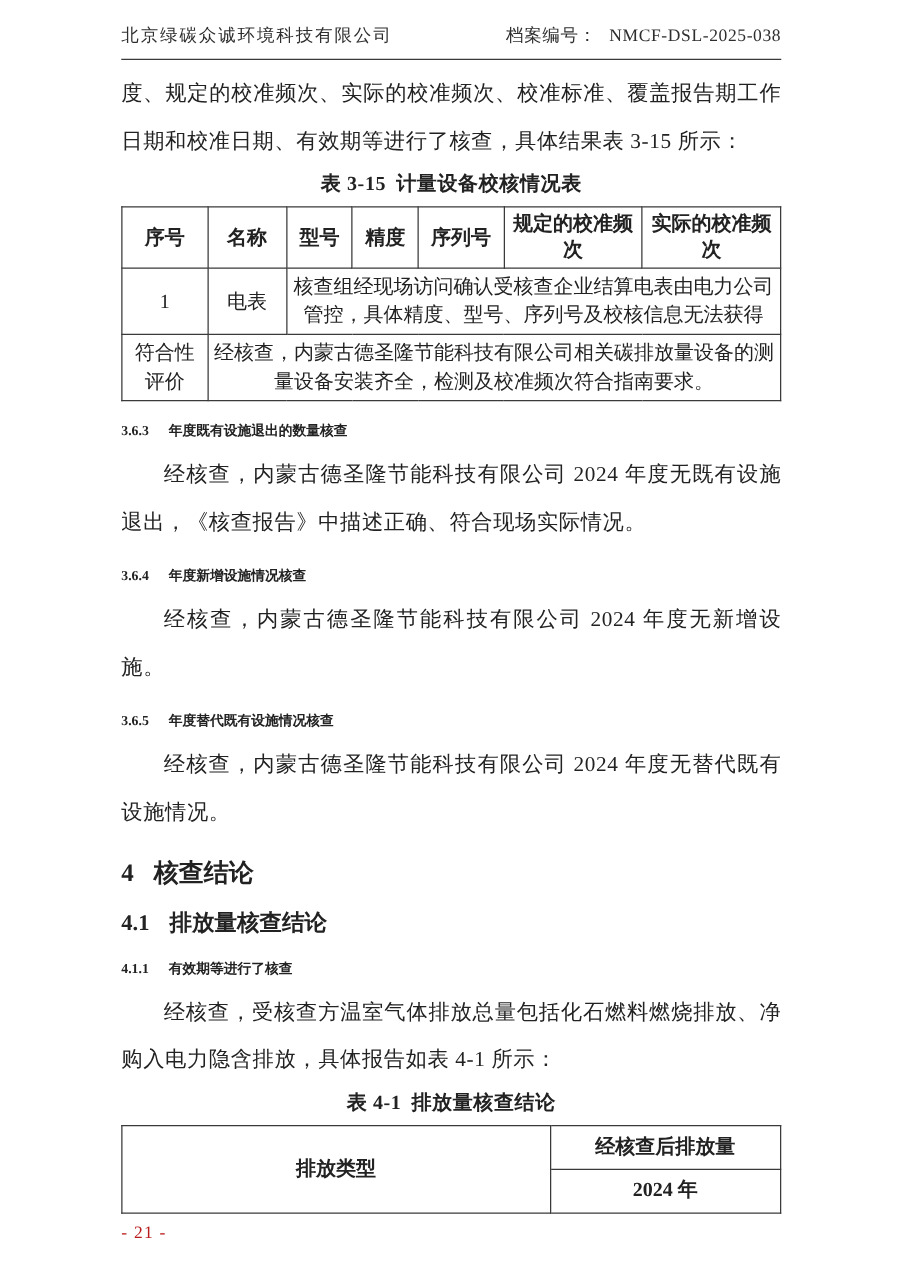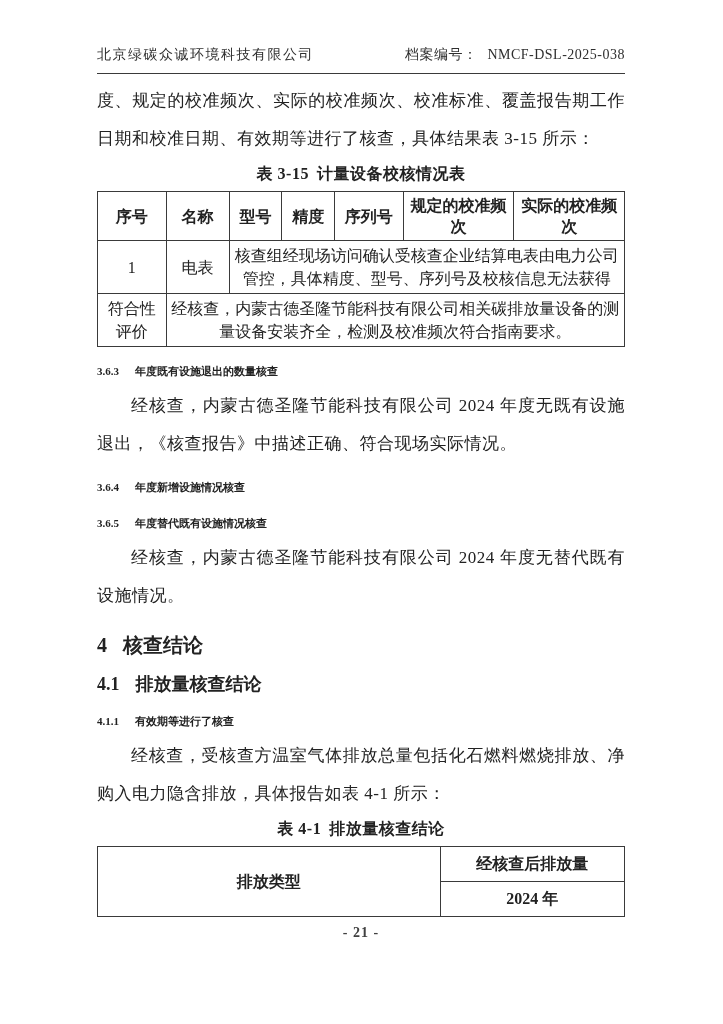--- a/index.html
+++ b/index.html
@@ -1,21 +1,21 @@
 <!DOCTYPE html>
 <html><head>
 <meta charset="utf-8">
 <style>
   * { margin: 0; padding: 0; box-sizing: border-box; }
   html, body { background: #ffffff; }
   body { width: 723px; height: 1024px; overflow: hidden; }
   .page {
     width: 723px; height: 1024px;
     background: #ffffff;
-    padding: 46px 98px 0 97px;
+    padding: 20px 98px 0 97px;
     font-family: "Liberation Serif", "DejaVu Serif", serif;
     color: #222222;
     position: relative;
   }
   
   .page-header {
     display: flex; justify-content: space-between; align-items: flex-end;
     border-bottom: 1px solid #3a3a3a;
     padding-bottom: 9px;
     font-size: 14px; color: #2e2e2e;
@@ -51,22 +51,22 @@
     text-align: center; vertical-align: middle;
     padding: 3px 4px; line-height: 23px;
     font-weight: normal; word-break: break-all;
   }
   table.doc-table th { font-weight: bold; line-height: 21px; }
   table.doc-table .tall { height: 50px; }
   table.t41 td { line-height: 24px; padding: 5px 4px; }
   table.t41 .bold { font-weight: bold; text-align: center; }
   
   .page-footer {
-    text-align: center; font-size: 14px; color: #404040;
-    margin-top: 8px; letter-spacing: 1px; font-weight: bold;
+    text-align: left; font-size: 14px; color: #b91c1c;
+    margin-top: 8px; letter-spacing: 1px;
   }
 </style>
 </head>
 <body>
 
 <div class="page">
 
   <div class="page-header">
     <span class="company">北京绿碳众诚环境科技有限公司</span>
     <span class="file-no-wrap"><span>档案编号：</span><span class="file-no">NMCF-DSL-2025-038</span></span>
@@ -111,20 +111,21 @@
     </table>
 
   <div class="h-sec">
     <span class="num">3.6.3</span><span>年度既有设施退出的数量核查</span>
   </div>
   <div class="para indent">经核查，内蒙古德圣隆节能科技有限公司 2024 年度无既有设施退出，《核查报告》中描述正确、符合现场实际情况。</div>
 
   <div class="h-sec">
     <span class="num">3.6.4</span><span>年度新增设施情况核查</span>
   </div>
+  <div class="para indent">经核查，内蒙古德圣隆节能科技有限公司 2024 年度无新增设施。</div>
 
   <div class="h-sec">
     <span class="num">3.6.5</span><span>年度替代既有设施情况核查</span>
   </div>
   <div class="para indent">经核查，内蒙古德圣隆节能科技有限公司 2024 年度无替代既有设施情况。</div>
 
   <div class="h-chap">
     <span class="num">4</span><span>核查结论</span>
   </div>
 

